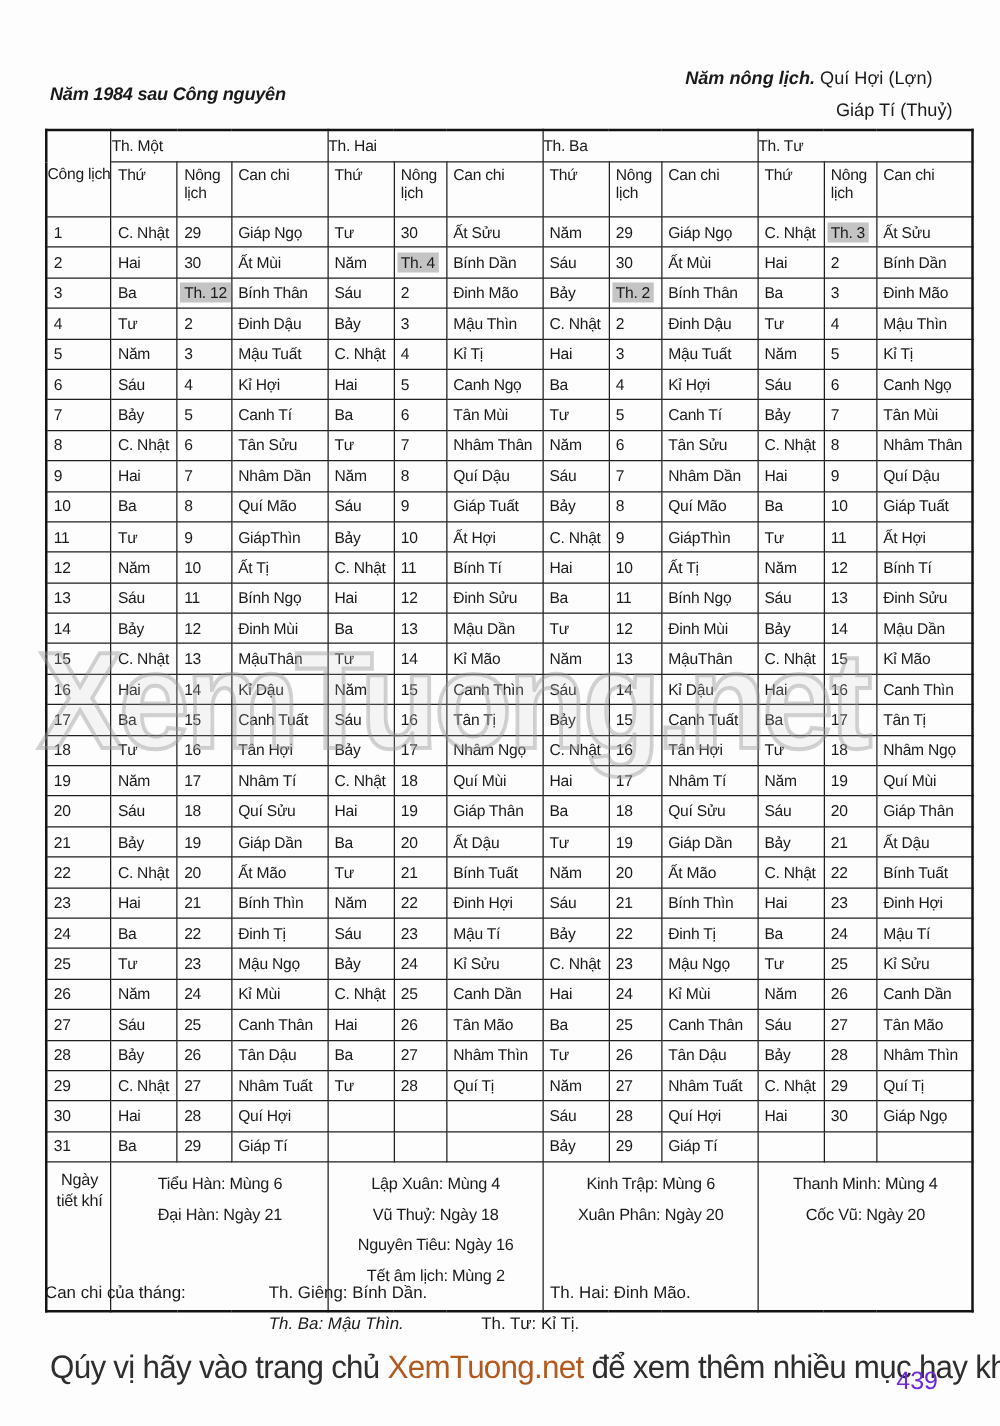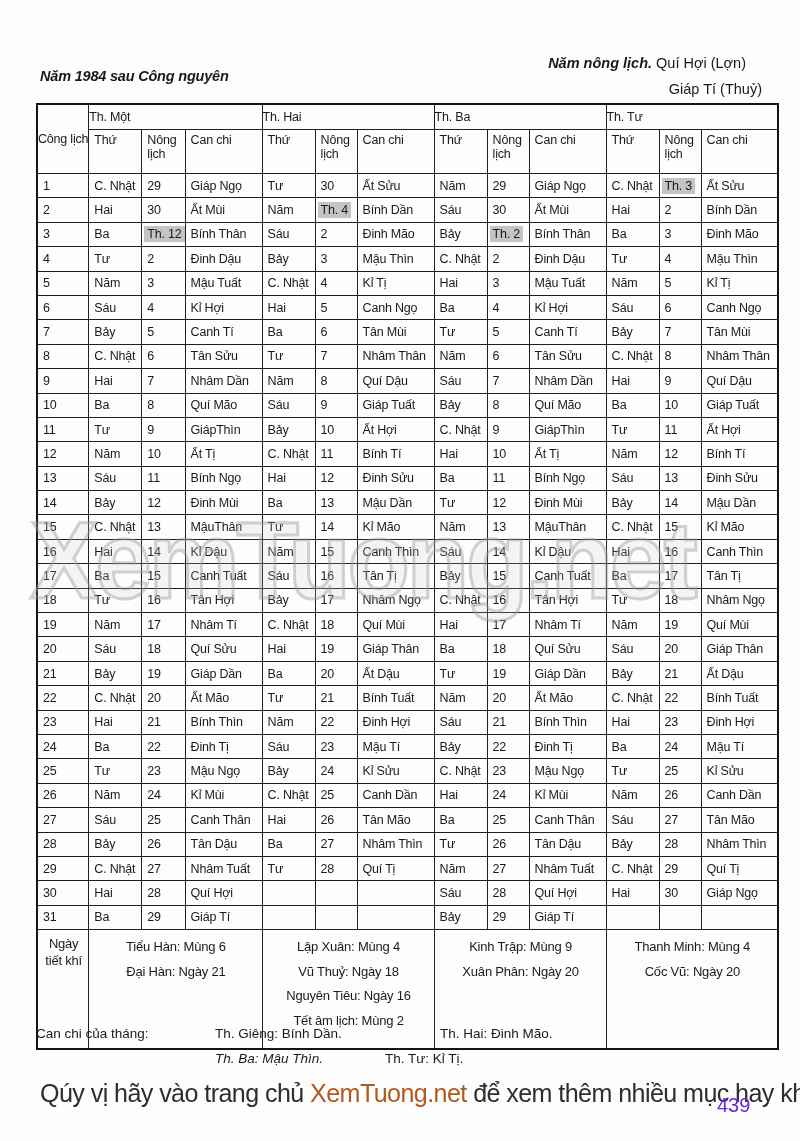--- a/index.html
+++ b/index.html
@@ -585,21 +585,21 @@
           <div class="tk-line">Tiểu Hàn: Mùng 6</div>
           <div class="tk-line">Đại Hàn: Ngày 21</div>
         </td>
         <td colspan="3">
           <div class="tk-line">Lập Xuân: Mùng 4</div>
           <div class="tk-line">Vũ Thuỷ: Ngày 18</div>
           <div class="tk-line">Nguyên Tiêu: Ngày 16</div>
           <div class="tk-line">Tết âm lịch: Mùng 2</div>
         </td>
         <td colspan="3">
-          <div class="tk-line">Kinh Trập: Mùng 9</div>
+          <div class="tk-line">Kinh Trập: Mùng 6</div>
           <div class="tk-line">Xuân Phân: Ngày 20</div>
         </td>
         <td colspan="3">
           <div class="tk-line">Thanh Minh: Mùng 4</div>
           <div class="tk-line">Cốc Vũ: Ngày 20</div>
         </td>
       </tr>
     </tbody>
 </table>
 

